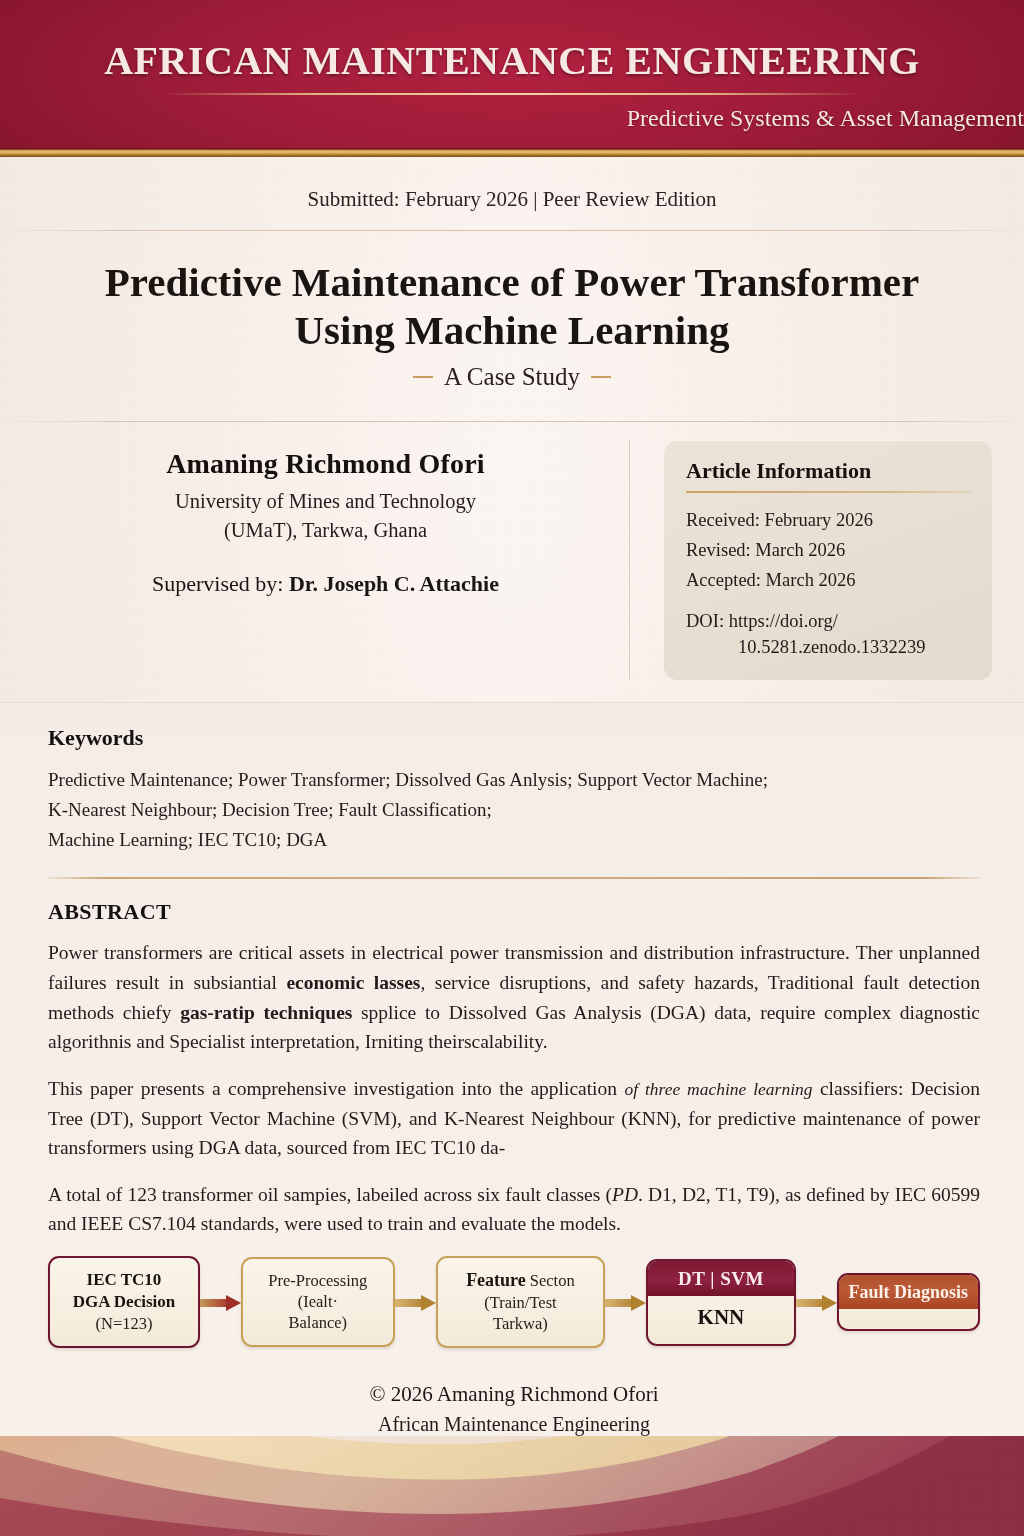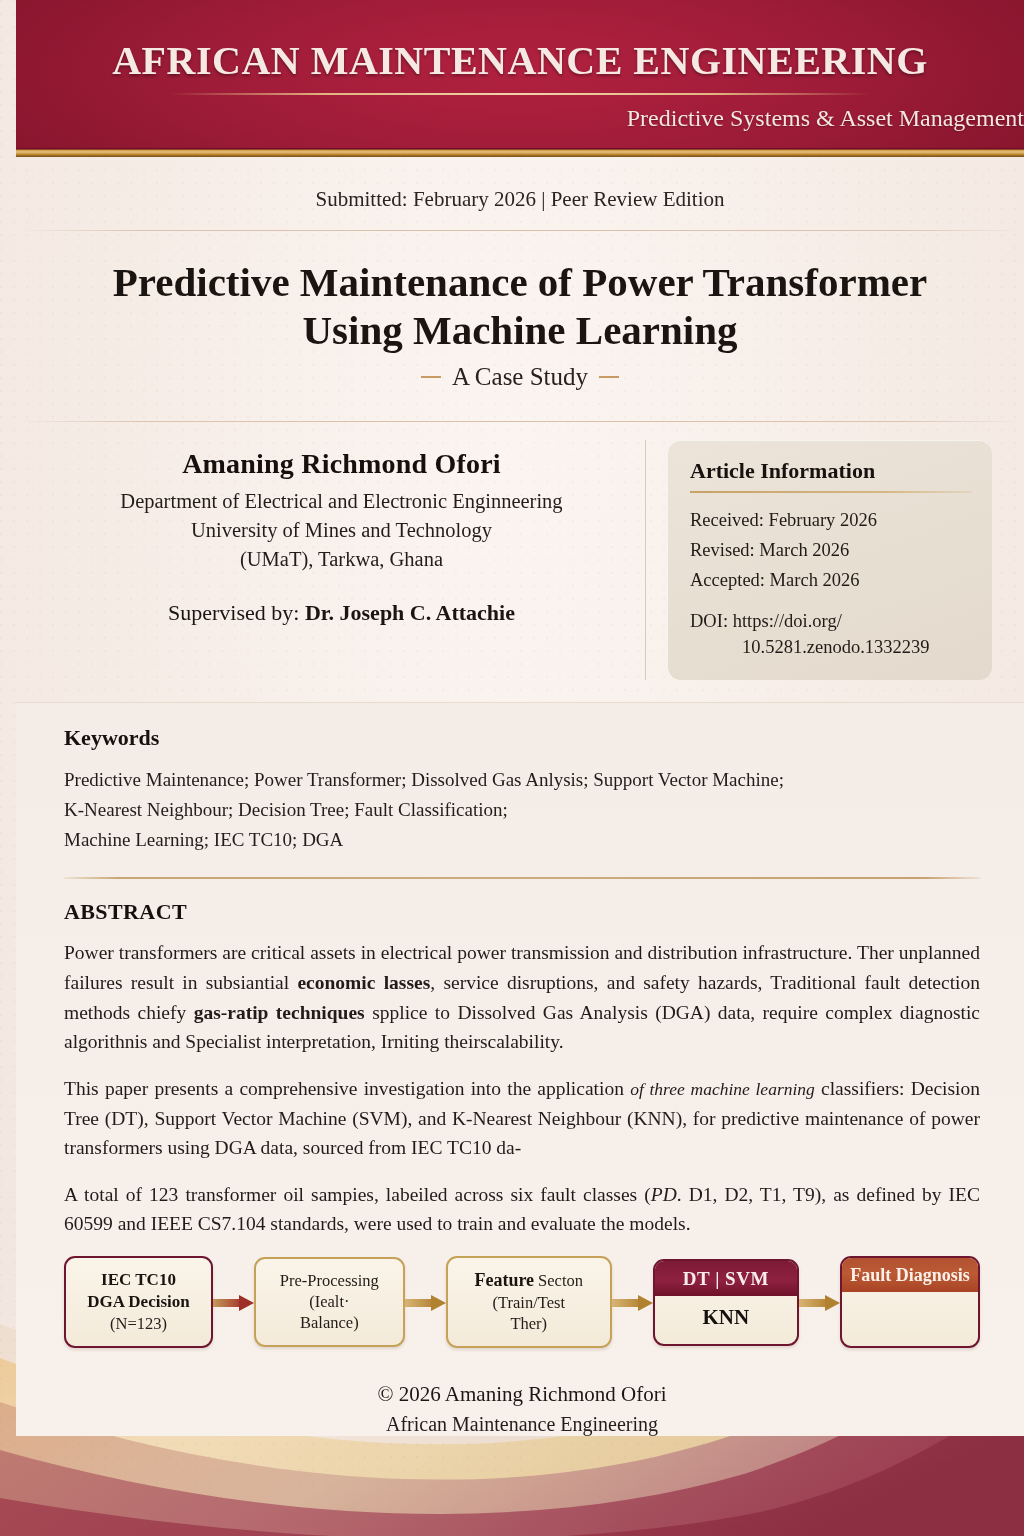--- a/index.html
+++ b/index.html
@@ -16,21 +16,20 @@
     position: relative;
   }
 
   .page {
     position: relative;
     width: 1024px;
     height: 1536px;
     overflow: hidden;
     background:
       radial-gradient(ellipse at 50% 30%, #fbf5f1 0%, #f6ece6 55%, #f1e5de 100%);
-    padding-left: 16px;
   }
 
   
   .texture {
     position: absolute;
     inset: 0;
     background-image:
       radial-gradient(circle at 1px 1px, rgba(150,110,100,0.055) 1px, transparent 1.6px);
     background-size: 13px 13px;
     pointer-events: none;
@@ -132,21 +131,21 @@
     font-size: 25px;
     color: #2a211d;
   }
 
   
   .meta-region {
     position: relative;
     z-index: 3;
     display: flex;
     padding: 18px 32px 22px 22px;
-    gap: 0;
+    gap: 12px;
   }
   .author-col {
     flex: 0 0 608px;
     text-align: center;
     padding-top: 8px;
     border-right: 1px solid rgba(196,160,132,0.5);
   }
   .author-name {
     font-size: 28px;
     font-weight: bold;
@@ -270,21 +269,21 @@
   }
   .node.maroon-border { border-color: #6e1630; }
   .node-l1 { font-size: 17px; font-weight: bold; color: #1a1411; line-height: 1.28; }
   .node-l2 { font-size: 16.5px; color: #241c19; line-height: 1.28; }
   .node-l3 { font-size: 16.5px; color: #241c19; line-height: 1.28; }
 
   .node-n1 { width: 170px; }
   .node-n2 { width: 172px; }
   .node-n3 { width: 190px; }
   .node-n4 { width: 170px; padding: 0 0 14px; border-color: #6e1630; }
-  .node-n5 { width: 163px; padding: 0; border-color: #6e1630; height: 92px; }
+  .node-n5 { width: 163px; padding: 0; border-color: #6e1630; height: 58px; }
 
   .band-maroon {
     background: linear-gradient(to bottom, #7d1a33 0%, #8e2140 55%, #6f1228 100%);
     color: #f7ece8;
     font-size: 19px;
     font-weight: bold;
     padding: 7px 0 6px;
     letter-spacing: 0.5px;
     margin-bottom: 9px;
   }
@@ -362,21 +361,20 @@
       <span class="dash"></span>
     </div>
   </div>
   <div class="hairline"></div>
 
   <div class="meta-region">
 
     <div class="author-col">
       <div class="author-name">Amaning Richmond Ofori</div>
       <div class="affil">
-        <div>Department of Electrical and Electronic Enginneering</div>
         <div>University of Mines and Technology</div>
         <div>(UMaT), Tarkwa, Ghana</div>
       </div>
       <div class="supervisor">
         <span>Supervised by:</span>
         <b>Dr. Joseph C. Attachie</b>
       </div>
     </div>
 
     <div class="info-col">
@@ -432,21 +430,21 @@
       </div>
 
       <div class="arrow gold">
         <span class="shaft"></span>
         <span class="head"></span>
       </div>
 
       <div class="node node-n3">
         <div><b class="node-l1" style="font-size:18px">Feature</b> <span class="node-l2">Secton</span></div>
         <div class="node-l2">(Train/Test</div>
-        <div class="node-l2">Ther)</div>
+        <div class="node-l2">Tarkwa)</div>
       </div>
 
       <div class="arrow gold">
         <span class="shaft"></span>
         <span class="head"></span>
       </div>
 
       <div class="node node-n4">
         <div class="band-maroon">DT  |  SVM</div>
         <div class="knn">KNN</div>

